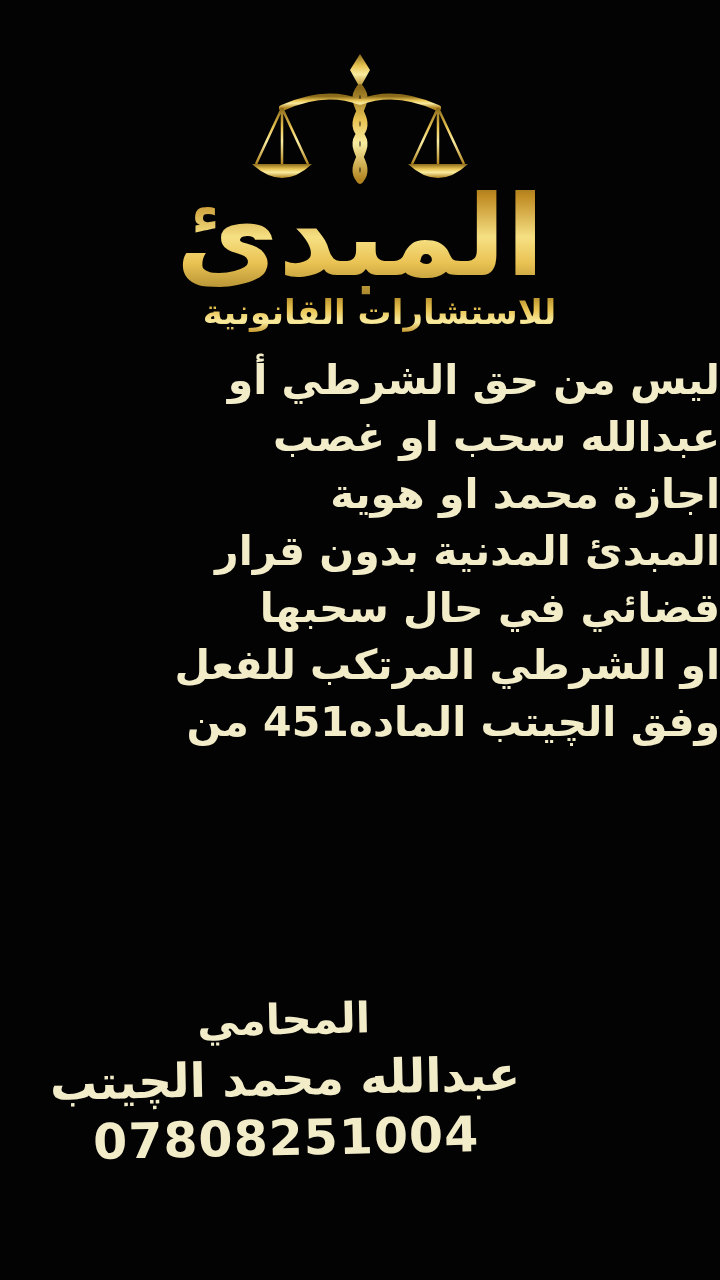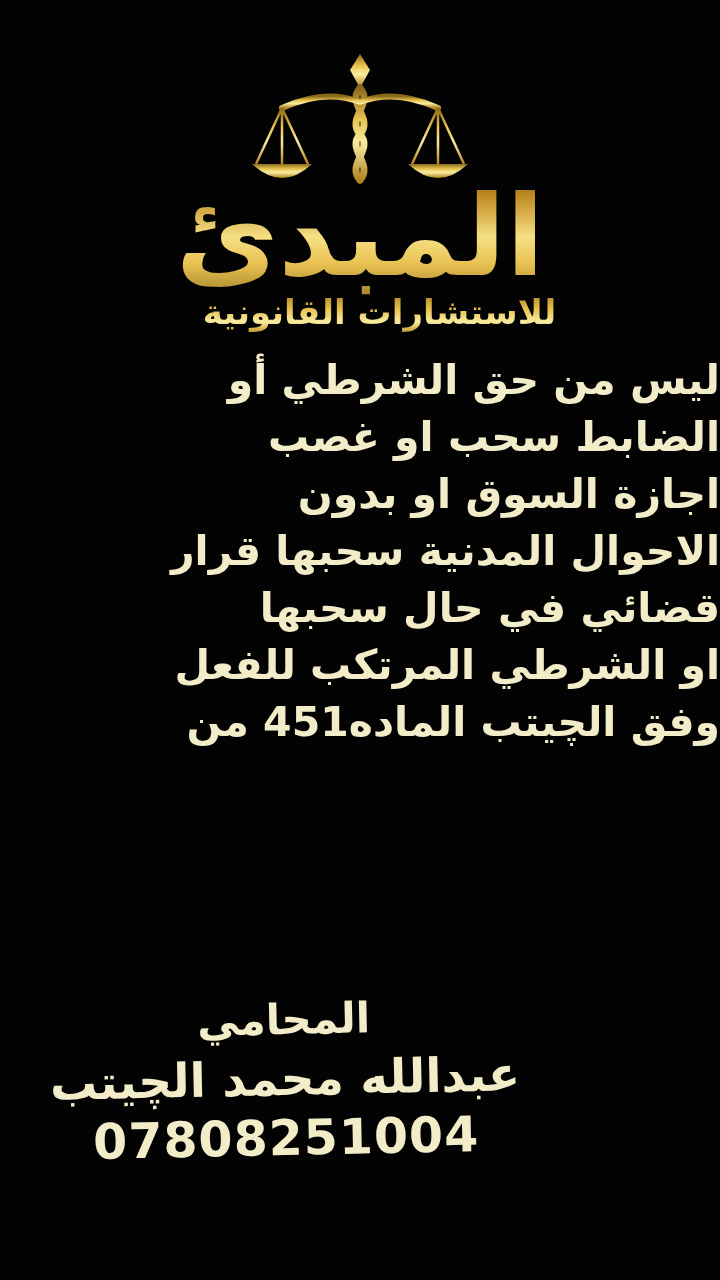--- a/index.html
+++ b/index.html
@@ -141,23 +141,23 @@
       <path d="M228 56 L202 112 M228 56 L228 112 M228 56 L254 112" fill="none" stroke="url(#gold)" stroke-width="2.5"></path>
 
       <path d="M198 112 L258 112 Q228 140 198 112 Z" fill="url(#gold)"></path>
     </svg>
     <span class="brand-name">المبدئ</span>
     <span class="brand-subtitle">للاستشارات القانونية</span>
   </div>
 
   <div class="statement">
     <span class="line">ليس من حق الشرطي أو</span>
-    <span class="line">الضابط سحب او غصب</span>
-    <span class="line">اجازة السوق او بدون</span>
-    <span class="line">الاحوال المدنية سحبها قرار</span>
+    <span class="line">عبدالله سحب او غصب</span>
+    <span class="line">اجازة محمد او هوية</span>
+    <span class="line">المبدئ المدنية بدون قرار</span>
     <span class="line">قضائي في حال سحبها</span>
     <span class="line">او الشرطي المرتكب للفعل</span>
     <span class="line">وفق الچيتب الماده451 من</span>
   </div>
 
   <div class="footer">
     <span class="lawyer-title">المحامي</span>
     <span class="lawyer-name">عبدالله محمد الچيتب</span>
     <span class="lawyer-phone">07808251004</span>
   </div>

